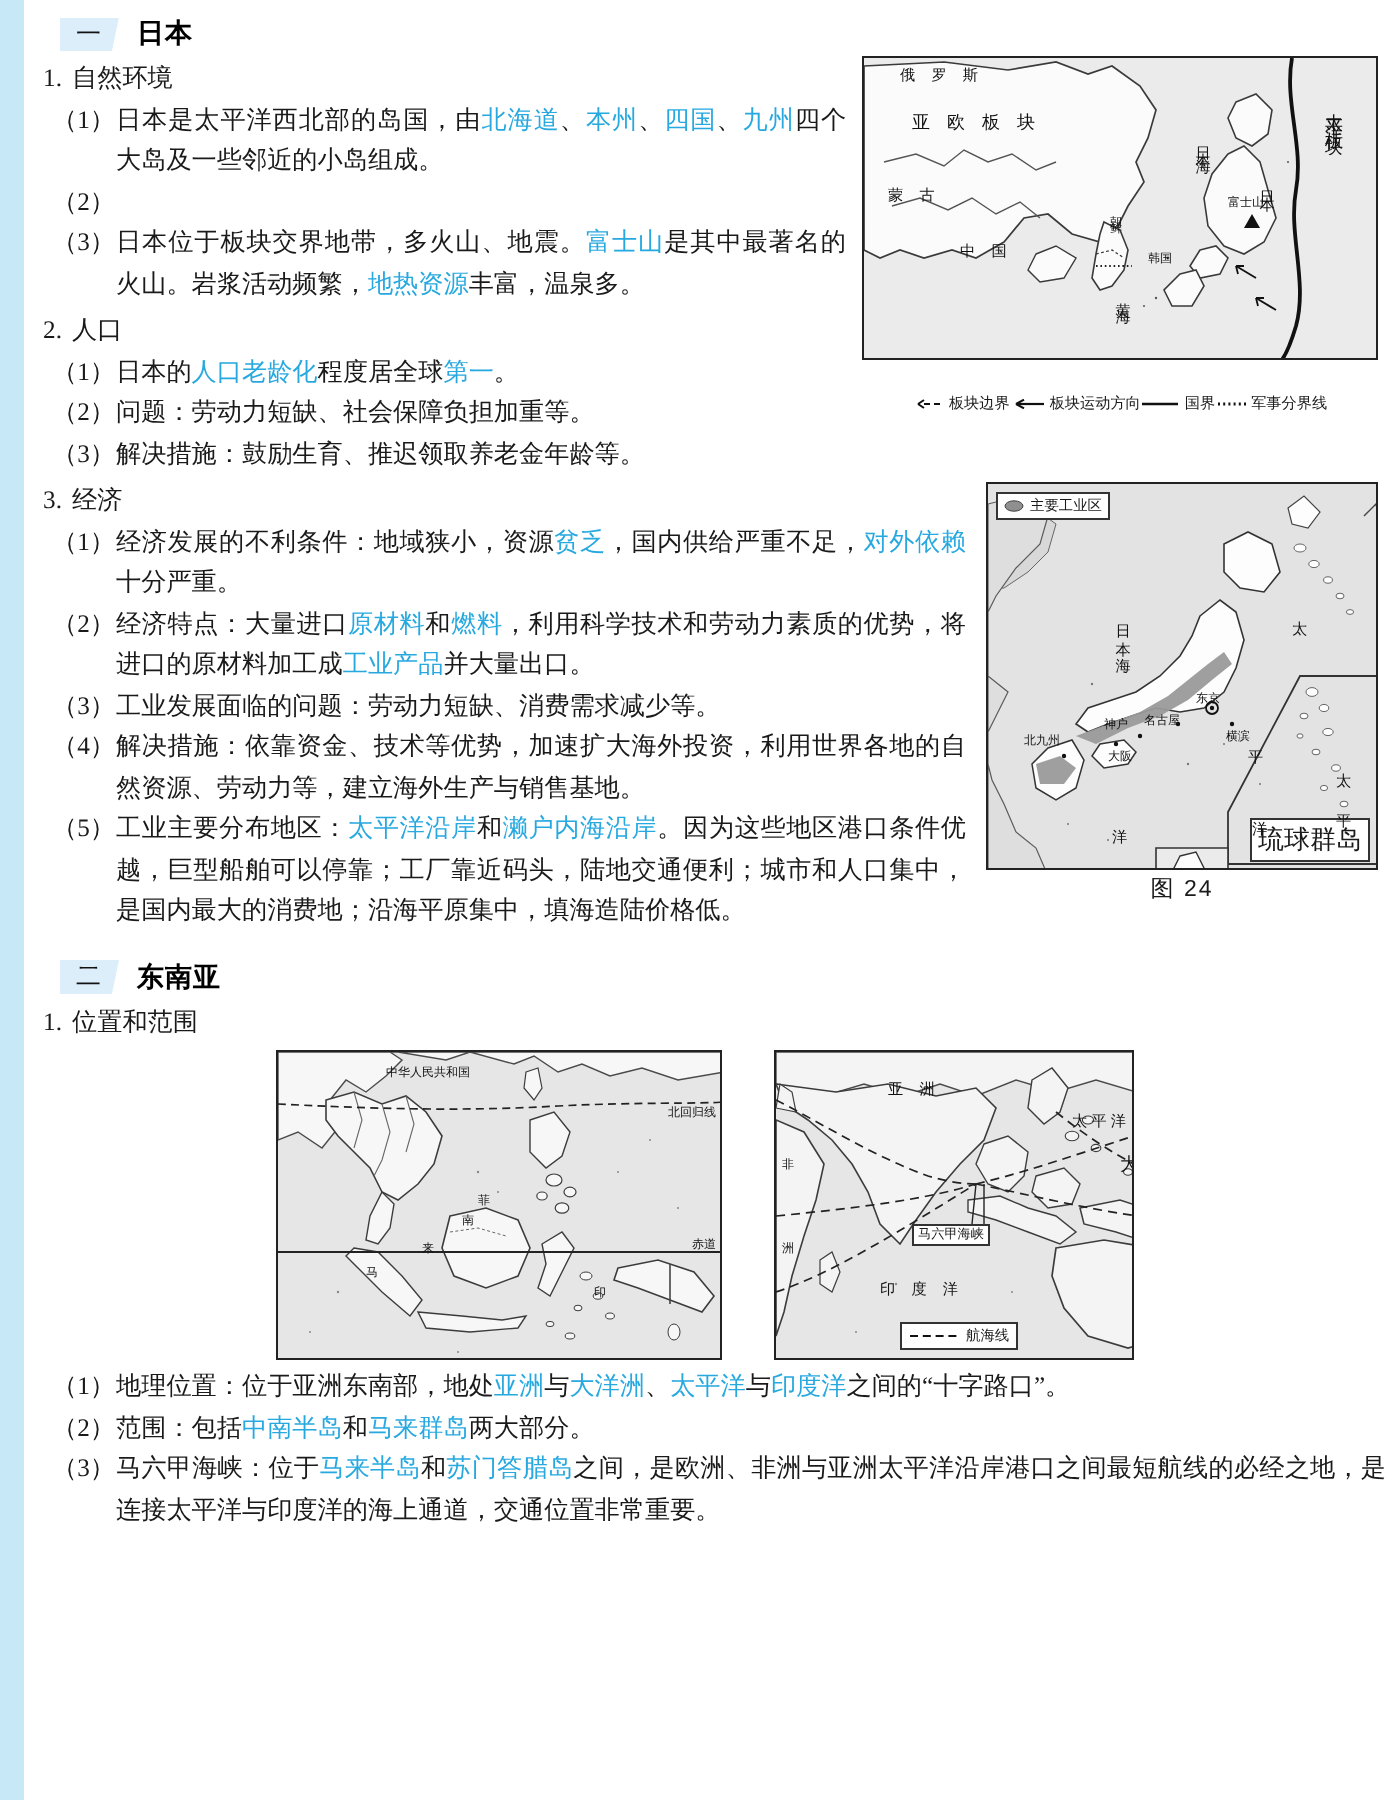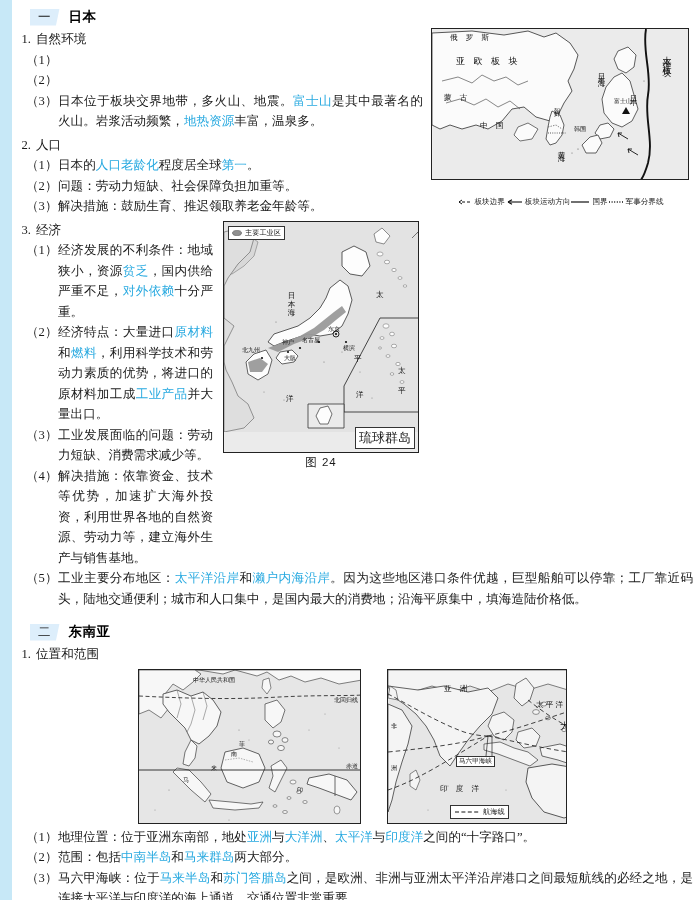--- a/index.html
+++ b/index.html
@@ -205,20 +205,21 @@
 
     </figure>
   </div>
 
   <div class="lvl1">
     <span class="num">1.</span>
     <span class="body">自然环境</span>
   </div>
   <div class="lvl2">
     <span class="num">（1）</span>
+    <span class="body">日本是太平洋西北部的岛国，由<span class="hl">北海道</span>、<span class="hl">本州</span>、<span class="hl">四国</span>、<span class="hl">九州</span>四个大岛及一些邻近的小岛组成。</span>
   </div>
   <div class="lvl2">
     <span class="num">（2）</span>
   </div>
   <div class="lvl2">
     <span class="num">（3）</span>
     <span class="body">日本位于板块交界地带，多火山、地震。<span class="hl">富士山</span>是其中最著名的火山。岩浆活动频繁，<span class="hl">地热资源</span>丰富，温泉多。</span>
   </div>
 
   <div class="lvl1">
@@ -233,21 +234,21 @@
     <span class="num">（2）</span>
     <span class="body">问题：劳动力短缺、社会保障负担加重等。</span>
   </div>
   <div class="lvl2">
     <span class="num">（3）</span>
     <span class="body">解决措施：鼓励生育、推迟领取养老金年龄等。</span>
   </div>
 
   <div class="map-float-right" style="margin:4px 4px 4px 10px;">
     <figure>
-      <div class="mapframe" style="width:196px;height:232px;text-decoration:underline;">
+      <div class="mapframe" style="width:196px;height:194px;text-decoration:underline;">
         <svg width="196" height="210" viewBox="0 0 196 210">
           <rect x="0" y="0" width="196" height="210" fill="#e3e3e3"></rect>
 
           <path d="M0,14 L20,10 L34,20 L30,34 L20,44 L8,52 L0,52 Z" fill="#d8d8d8" stroke="#666" stroke-width="0.5"></path>
           <path d="M0,10 L16,6 L30,16 L26,30 L14,42 L4,56 L0,64 L0,96 L10,104 L4,116 L0,124 L0,210 L20,206
                    L30,196 L24,182 L14,174 L8,160 L2,148 L0,140 Z" fill="#dedede" stroke="#5a5a5a" stroke-width="0.6"></path>
 
           <path d="M118,30 L130,24 L142,30 L146,44 L138,54 L126,52 L118,44 Z" fill="#fdfdfd" stroke="#333" stroke-width="0.8"></path>
 
           <path d="M106,66 L116,58 L124,64 L128,78 L124,92 L118,104 L108,112 L96,114 L84,112 L72,116

